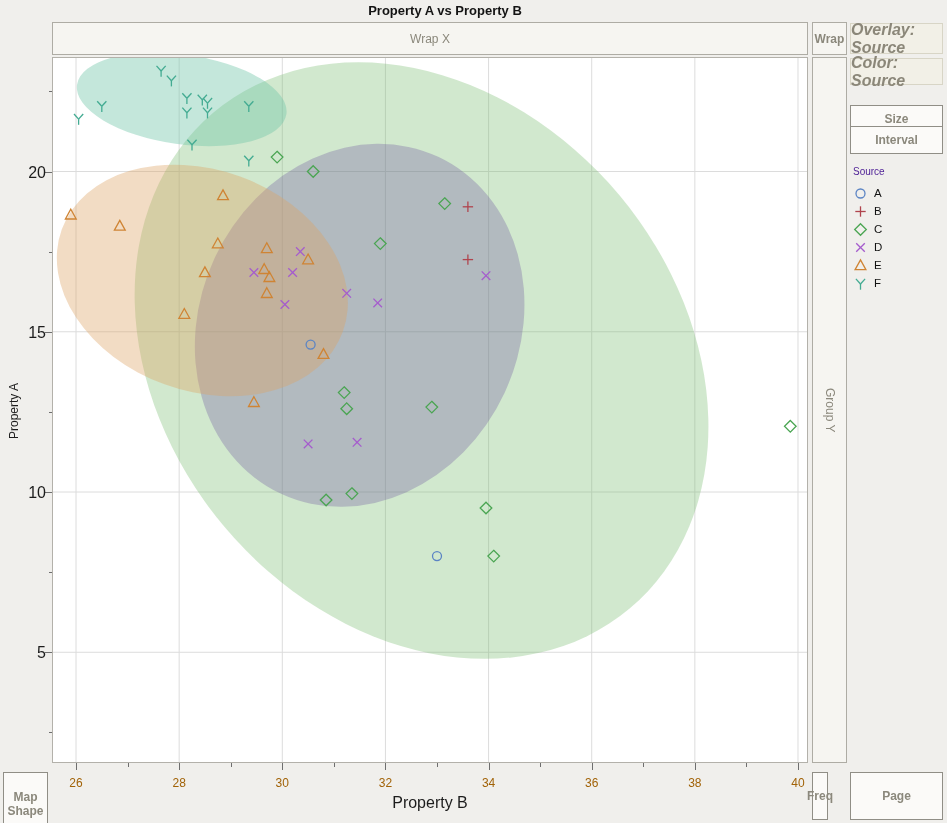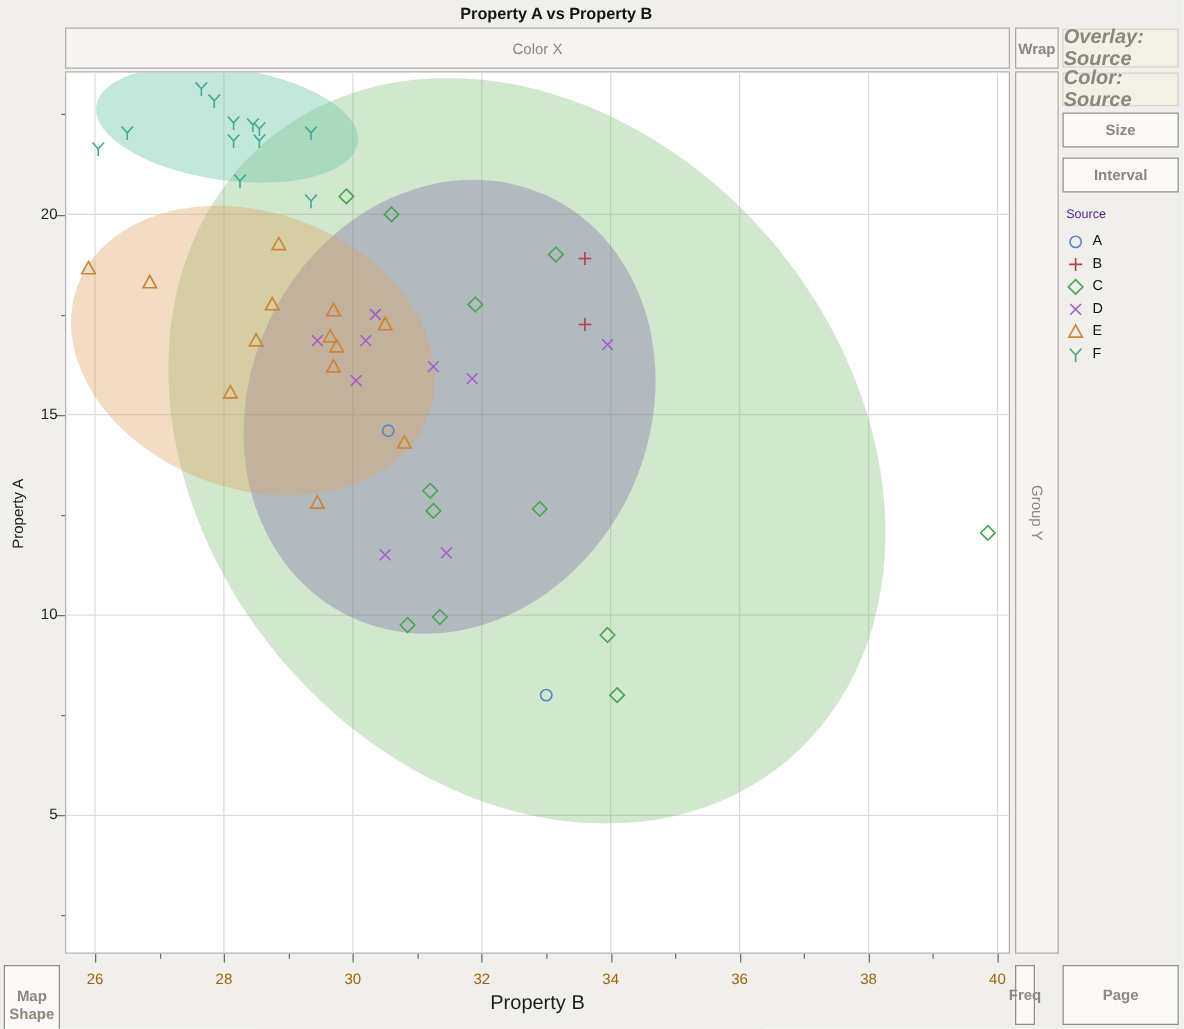--- a/index.html
+++ b/index.html
@@ -27,39 +27,39 @@
     position:absolute; display:flex; align-items:center; justify-content:center;
     background:#f2f0e7; border:1px solid #d8d5c6; color:#8b8779;
     font-size:16px; font-weight:bold; font-style:italic; box-sizing:border-box;
   }
   #zone-group-x{left:52px; top:22px; width:756px; height:33px;}
   #zone-wrap{left:812px; top:22px; width:35px; height:33px; font-weight:bold;}
   #zone-group-y{left:812px; top:57px; width:35px; height:706px;}
   #zone-group-y span{writing-mode:vertical-rl;}
   #dz-overlay{left:850px; top:23px; width:93px; height:31px;}
   #dz-color{left:850px; top:58px; width:93px; height:27px;}
-  #btn-size{left:850px; top:90px; width:93px; height:28px;}
+  #btn-size{left:850px; top:105px; width:93px; height:28px;}
   #btn-interval{left:850px; top:126px; width:93px; height:28px;}
   #btn-map-shape{left:3px; top:772px; width:45px; height:64px;}
   #btn-freq{left:812px; top:772px; width:16px; height:48px;}
   #btn-page{left:850px; top:772px; width:93px; height:48px;}
   #plot{
     position:absolute; left:52px; top:57px; width:754px; height:704px;
     background:#ffffff; border:1px solid #b3b1aa;
   }
   #plot svg{display:block;}
   .xtick{position:absolute; width:1px; background:#6e6e6e;}
   .ytick{position:absolute; height:1px; background:#6e6e6e;}
   .xtick-label{
     position:absolute; top:776px; width:36px; text-align:center;
     font-size:12px; color:#a16207;
   }
   .ytick-label{
     position:absolute; left:16px; width:30px; text-align:right;
-    font-size:12px; color:#1c1c1c;
+    font-size:16px; color:#1c1c1c;
   }
   .axis-title-x{
     position:absolute; top:794px; left:52px; width:756px; text-align:center;
     font-size:16px; color:#1c1c1c;
   }
   .axis-title-y{
     position:absolute; left:-46px; top:404px; width:120px; text-align:center;
     font-size:12px; color:#1c1c1c; transform:rotate(-90deg);
   }
   #legend{position:absolute; left:853px; top:166px;}
@@ -68,21 +68,21 @@
   .legend-item svg{margin-right:6px;}
 </style>
 </head>
 <body>
 
 <div id="app">
 
   <div class="graph-title">Property A vs Property B</div>
 
   <div class="zone" id="zone-group-x">
-    <span>Color X</span>
+    <span>Wrap X</span>
   </div>
   <div class="zone" id="zone-wrap">
     <span>Wrap</span>
   </div>
   <div class="zone" id="zone-group-y">
     <span>Group Y</span>
   </div>
 
   <div class="dz-filled" id="dz-overlay">
     <span>Overlay: Source</span>

